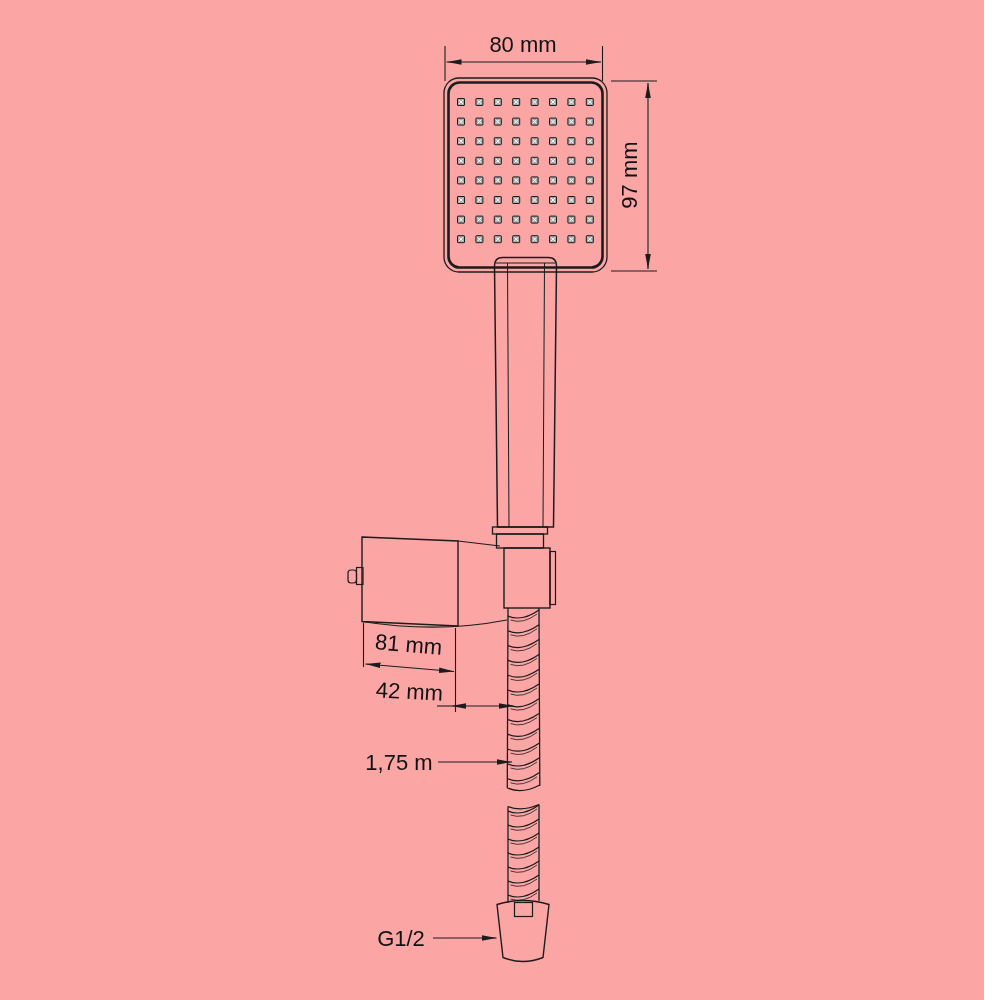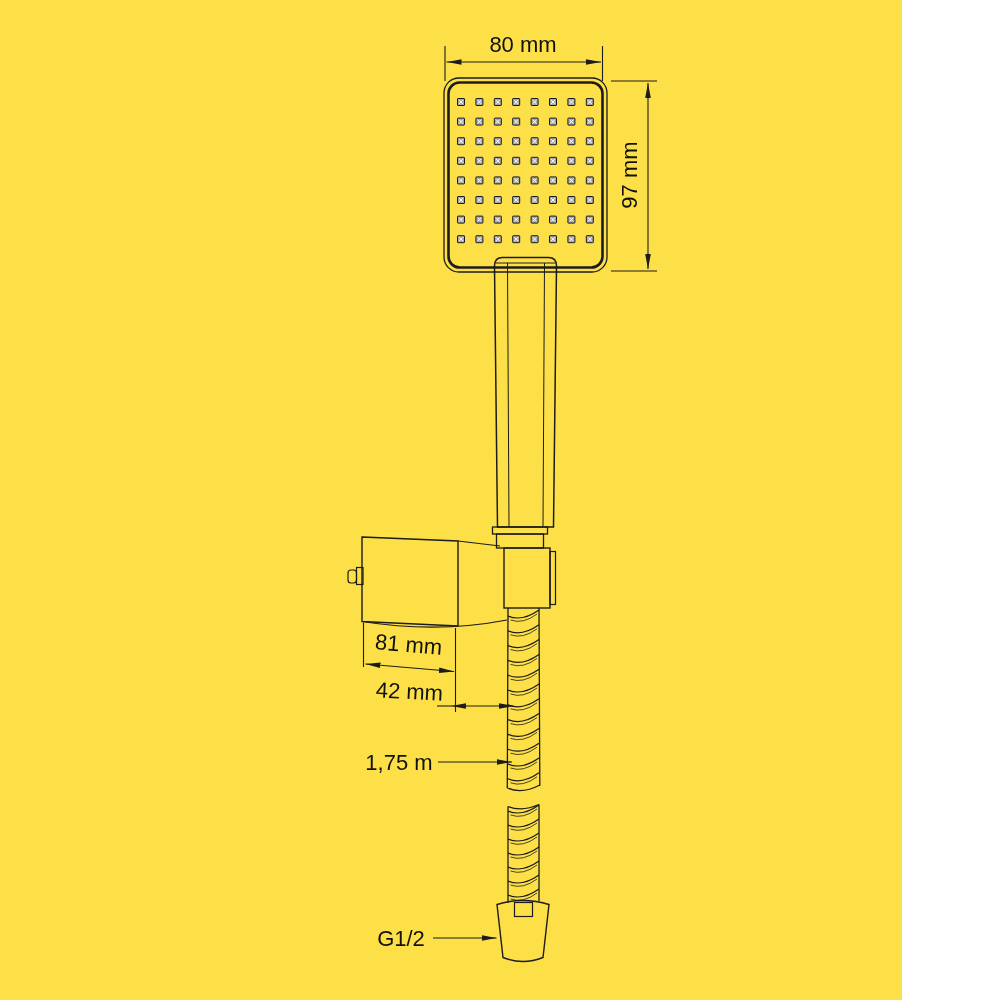--- a/index.html
+++ b/index.html
@@ -1,16 +1,16 @@
 <!DOCTYPE html>
 <html><head>
 <meta charset="utf-8">
 <style>
   html,body{margin:0;padding:0;background:#fff;}
-  .stage{width:902px;height:1000px;background:#fde047;position:relative;overflow:hidden;}
+  .stage{width:984px;height:1000px;background:#fca5a5;position:relative;overflow:hidden;}
   svg{display:block;}
   text{font-family:"Liberation Sans","DejaVu Sans",sans-serif;font-size:22px;fill:#111;}
   .ln{stroke:#1c1c1c;fill:none;}
 </style>
 </head>
 <body>
 
 <div class="stage">
 <svg width="1000" height="1000" viewBox="0 0 1000 1000">
   <defs>

